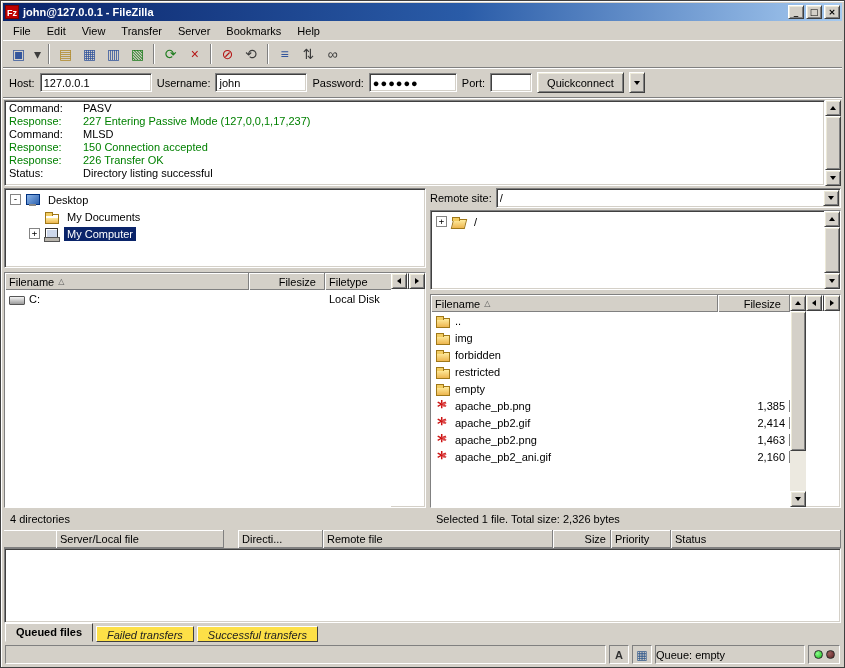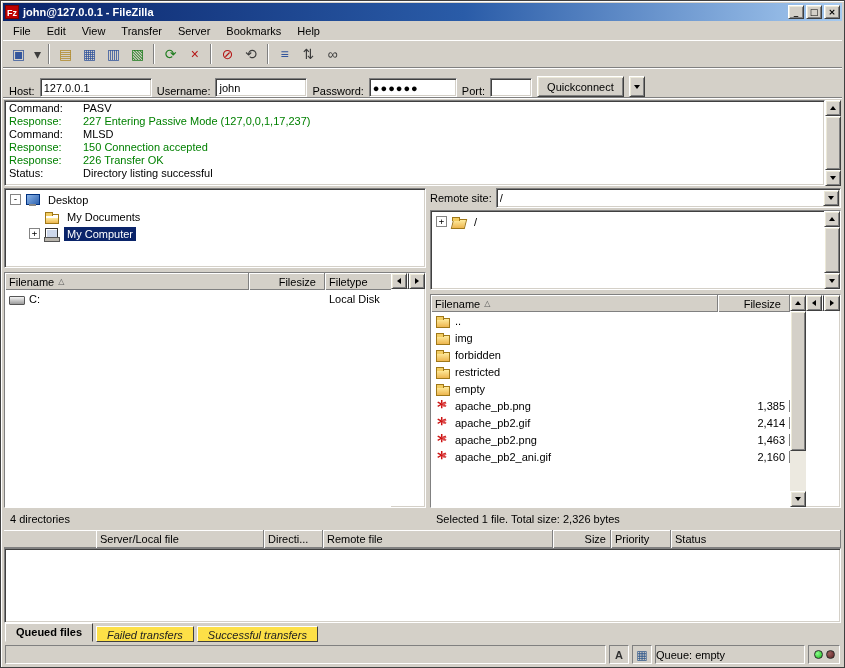--- a/index.html
+++ b/index.html
@@ -41,21 +41,21 @@
   .tb-narrow { width:13px; }
   .tb-sep { width:2px; height:20px; border-left:1px solid #808080; border-right:1px solid #fff; margin:0 3px; }
   .tb-glyph { font-size:14px; line-height:1; }
   .g-blue  { color:#33559c; }
   .g-gold  { color:#b08a2a; }
   .g-green { color:#1f7d1f; }
   .g-red   { color:#b51414; }
   .g-dark  { color:#3c3c3c; }
 
   
-  .quickbar { height:30px; flex:none; display:flex; align-items:flex-end; gap:5px; padding:0 6px;
+  .quickbar { height:30px; flex:none; display:flex; align-items:center; gap:5px; padding:0 6px;
               border-bottom:1px solid #808080; box-shadow:0 1px 0 #fff; }
   .quickbar label { white-space:nowrap; }
   .field { height:19px; font:11px "Liberation Sans","DejaVu Sans",sans-serif; padding:0 3px; outline:none; }
   .w-host { width:112px; } .w-user { width:92px; } .w-pass { width:88px; letter-spacing:1px; } .w-port { width:42px; }
   .btn { height:21px; padding:0 9px; font:11px "Liberation Sans","DejaVu Sans",sans-serif; cursor:default; }
   .btn-drop { width:16px; padding:0; display:inline-flex; align-items:center; justify-content:center; }
 
   
   .ar { width:0; height:0; border:3px solid transparent; display:inline-block; }
   .ar-down  { border-top:4px solid #000; margin-top:3px; }
@@ -145,21 +145,21 @@
       background:linear-gradient(135deg,#8ab4e8,#2f63b0); border:1px solid #003180; }
   .icon-desktop::after { content:""; position:absolute; left:4px; top:11px; width:7px; height:2px; background:#888; }
   .icon-computer::before { content:""; position:absolute; left:1px; top:1px; width:11px; height:8px;
       background:#cdd7ea; border:1px solid #333; box-shadow:inset 1px 1px 0 #fff; }
   .icon-computer::after { content:""; position:absolute; left:0; top:10px; width:14px; height:3px;
       background:#b8b4ac; border:1px solid #555; }
 
   
   .queue { flex:1; display:flex; flex-direction:column; margin:2px 1px 0; overflow:hidden; }
   .queuehead { height:18px; flex:none; display:flex; background:#d4d0c8; }
-  .qc1{width:168px;} .qc2{width:59px;} .qc3{width:230px;} .qc4{width:58px;justify-content:flex-end;}
+  .qc1{width:168px;} .qc2{width:85px;margin-left:14px;} .qc3{width:230px;} .qc4{width:58px;justify-content:flex-end;}
   .qc5{width:60px;} .qc6{width:170px;}
   .queuebody { flex:1; overflow:hidden; }
 
   
   .tabs { height:19px; flex:none; display:flex; align-items:flex-end; padding-left:2px; gap:3px; }
   .tab { height:17px; padding:2px 10px 0; border:1px solid; border-color:#fff #404040 #404040 #fff;
          background:#d4d0c8; cursor:default; white-space:nowrap; }
   .tab-active { font-weight:bold; height:19px; border-bottom-color:#d4d0c8; }
   .tab-idle { background:#fde047; height:16px; color:#222;font-style:italic; }
 

